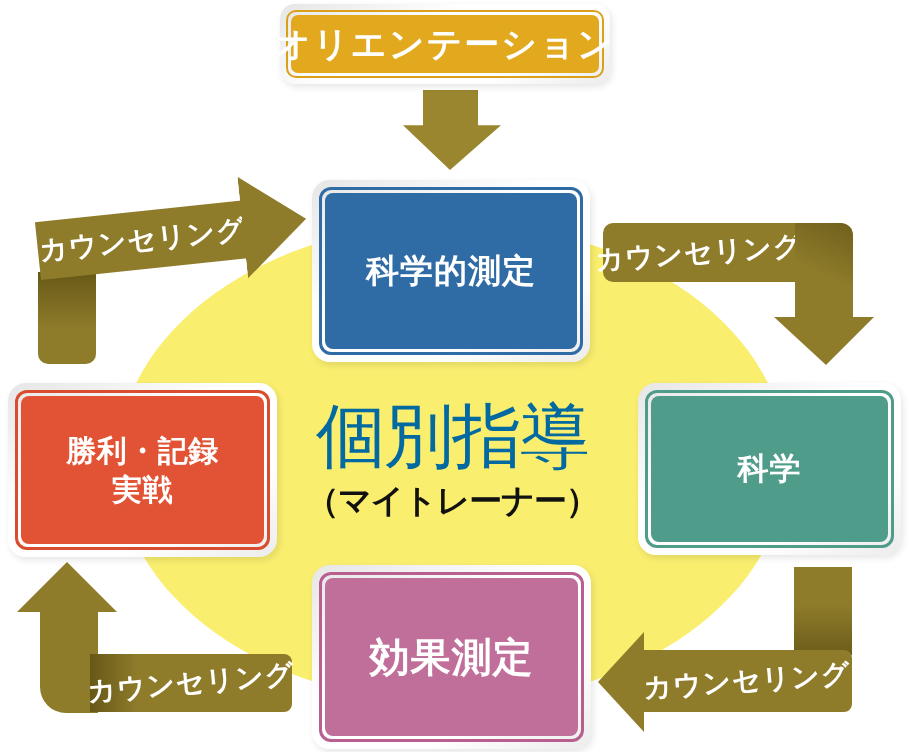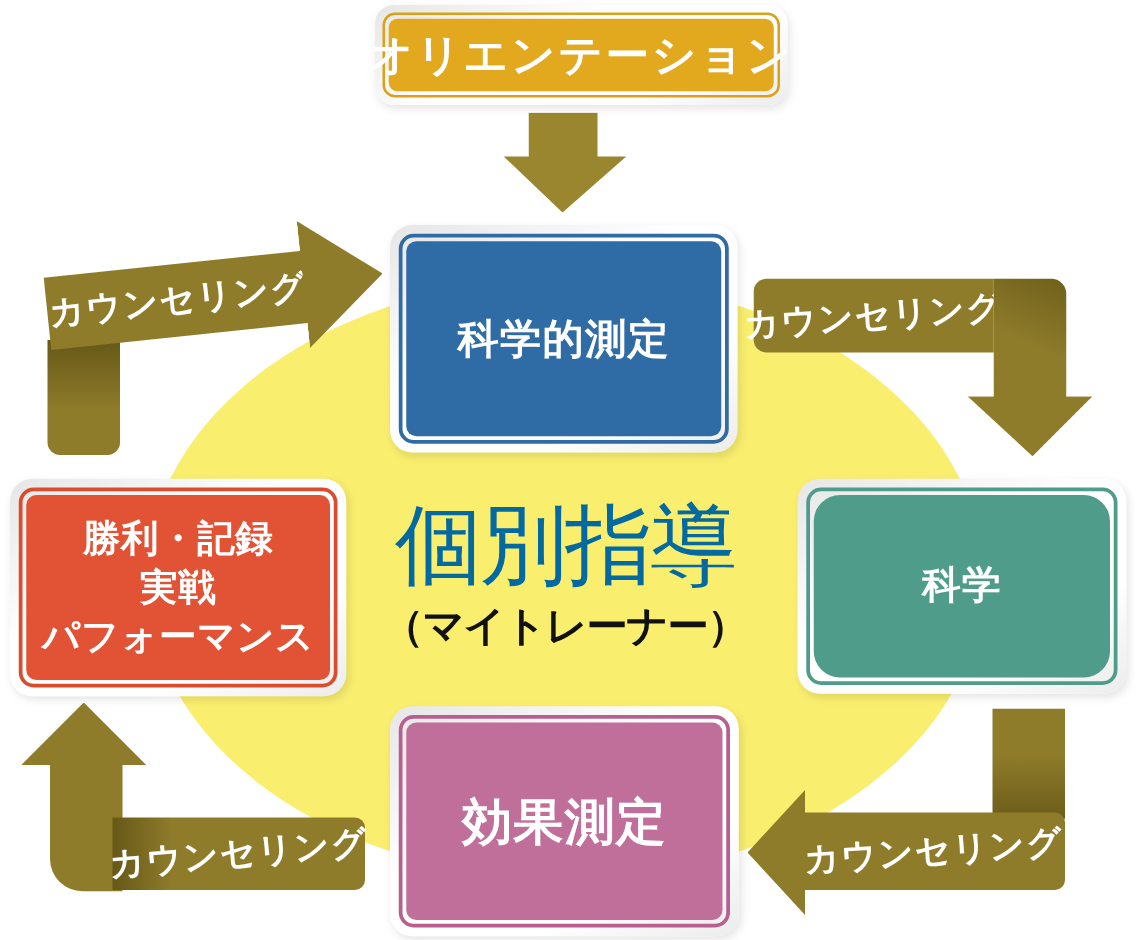--- a/index.html
+++ b/index.html
@@ -18,33 +18,33 @@
     background:linear-gradient(150deg,#e6e6e6 0%,#ffffff 40%,#ffffff 72%,#ececec 100%);
     box-shadow:2px 3px 7px rgba(0,0,0,0.10);
   }
   .keyline{height:100%;box-sizing:border-box;border-radius:12px;padding:3px;}
   .fill{
     height:100%;box-sizing:border-box;border-radius:8px;display:flex;flex-direction:column;
     align-items:center;justify-content:center;
   }
   .card-label{color:#ffffff;font-weight:700;letter-spacing:1px;white-space:nowrap;}
 
-  .card-orientation{left:300px;top:4px;width:330px;height:80px;padding:6px;border-radius:15px;}
+  .card-orientation{left:280px;top:4px;width:330px;height:80px;padding:6px;border-radius:15px;}
   .card-orientation .keyline{border:2px solid #d9a018;border-radius:10px;}
   .card-orientation .fill{background:#e2a81e;border-radius:7px;}
   .card-orientation .card-label{font-size:35px;letter-spacing:2px;}
 
   .card-measure{left:312px;top:180px;width:278px;height:182px;}
   .card-measure .keyline{border:3px solid #2f6ba5;}
   .card-measure .fill{background:#2f6ba5;}
   .card-measure .card-label{font-size:33px;}
 
   .card-training{left:638px;top:383px;width:263px;height:172px;}
   .card-training .keyline{border:3px solid #4f9c8a;}
-  .card-training .fill{background:#4f9c8a;border-radius:21px;}
+  .card-training .fill{background:#4f9c8a;}
   .card-training .card-label{font-size:31px;line-height:1.35;}
 
   .card-effect{left:312px;top:565px;width:279px;height:184px;}
   .card-effect .keyline{border:3px solid #b85f90;}
   .card-effect .fill{background:#c06f9a;}
   .card-effect .card-label{font-size:40px;}
 
   .card-performance{left:8px;top:383px;width:269px;height:174px;}
   .card-performance .keyline{border:3px solid #d94c2e;}
   .card-performance .fill{background:#e15334;align-items:center;}
@@ -172,21 +172,20 @@
         <span class="card-label">効果測定</span>
       </div>
     </div>
   </div>
 
   <div class="card card-performance">
     <div class="keyline">
       <div class="fill">
         <span class="card-label">勝利・記録</span>
         <span class="card-label">実戦</span>
-        <span class="card-label">パフォーマンス</span>
       </div>
     </div>
   </div>
 
   <div class="center-wrap">
     <div class="center-heading">個別指導</div>
     <div class="center-sub">（マイトレーナー）</div>
   </div>
 
 </div>

